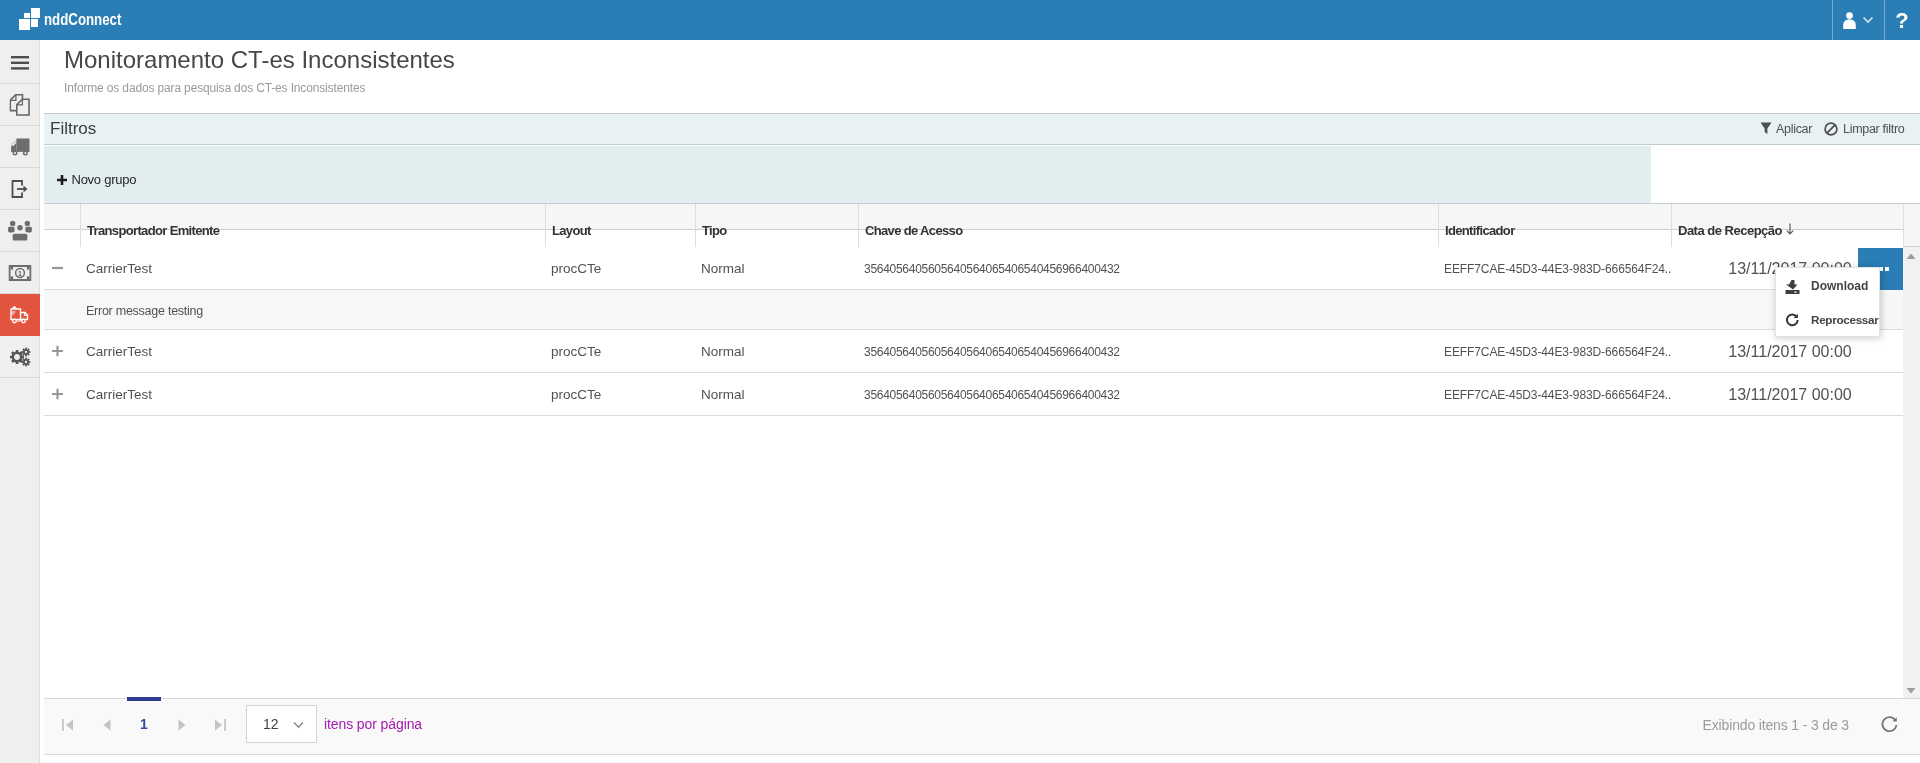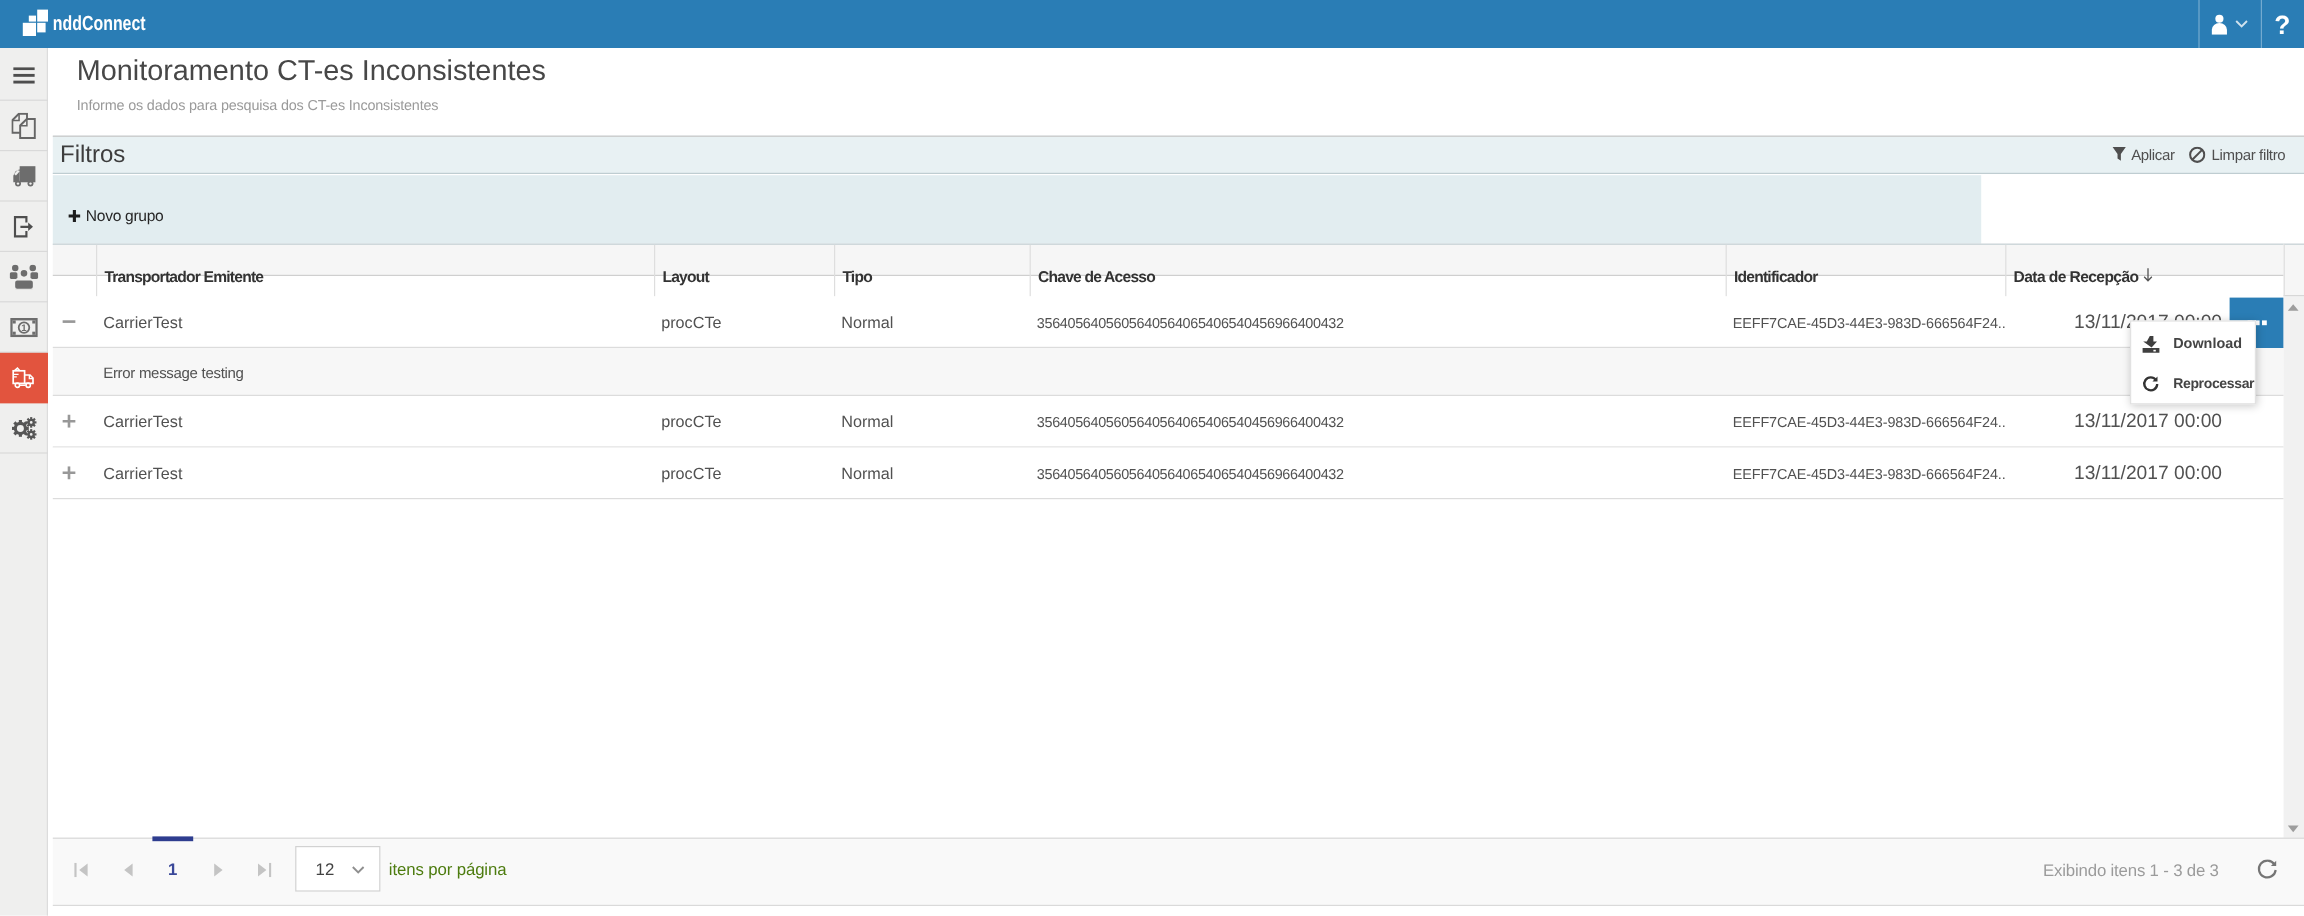--- a/index.html
+++ b/index.html
@@ -20,21 +20,21 @@
 .scell svg { position:absolute; left:50%; top:50%; transform:translate(-50%,-50%); }
 .scell.red { background:#e2543e; border-bottom:1px solid #e2543e; }
 
 
 #title { position:absolute; left:64px; top:46px; font-size:24px; color:#474747; }
 #subtitle { position:absolute; left:64px; top:81px; font-size:12px; letter-spacing:-0.15px; color:#9a9a9a; }
 
 
 #filterbar { position:absolute; left:44px; top:113px; width:1876px; height:32px;
   background:#e8f1f3; border-top:1px solid #c6c6c6; border-bottom:1px solid #bfcdd1; }
-#filterbar .lbl { position:absolute; left:6px; top:0; line-height:30px; font-size:20px; color:#3d3d3d; }
+#filterbar .lbl { position:absolute; left:6px; top:0; line-height:30px; font-size:17px; color:#3d3d3d; }
 .fbtn { position:absolute; top:0; height:30px; line-height:30px; font-size:12.5px; letter-spacing:-0.3px; color:#4f4f4f; }
 #grouprow { position:absolute; left:44px; top:146px; width:1607px; height:58px; background:#e2edf0; }
 #novogrupo { position:absolute; left:13px; top:21px; height:26px; line-height:26px;
   font-size:13px; letter-spacing:-0.25px; color:#262626; }
 
 
 #gridheader { position:absolute; left:44px; top:203px; width:1859px; height:27px;
   background:#f6f6f6; border-top:1px solid #c5d0d4; border-bottom:1px solid #cfcfcf; }
 .hcell { position:absolute; top:0; height:43px; line-height:54px; font-weight:bold;
   font-size:13px; letter-spacing:-0.65px; color:#333; padding-left:6px; border-left:1px solid #dedede; overflow:hidden; white-space:nowrap; }
@@ -65,21 +65,21 @@
 #pager { position:absolute; left:44px; top:698px; width:1876px; height:57px;
   background:#f9f9f9; border-top:1px solid #d8d8d8; border-bottom:1px solid #dadada; }
 #pageind { position:absolute; left:127px; top:697px; width:34px; height:4px; background:#2e3d8f; }
 .pgbtn { position:absolute; top:0; width:34px; height:52px; }
 .pgbtn svg { position:absolute; left:50%; top:50%; transform:translate(-50%,-50%); }
 #pg1 { position:absolute; left:83px; top:0; width:34px; height:51px; line-height:51px;
   text-align:center; color:#3a4899; font-weight:bold; font-size:14px; }
 #psel { position:absolute; left:202px; top:6px; width:71px; height:38px; background:#fff;
   border:1px solid #d2d2d2; border-radius:0; }
 #psel .v { position:absolute; left:16px; top:0; line-height:36px; font-size:14px; color:#424242; }
-#itensl { position:absolute; left:280px; top:0; height:50px; line-height:50px; font-size:14px; letter-spacing:-0.1px; color:#4d7c0f; }
+#itensl { position:absolute; left:280px; top:0; height:50px; line-height:50px; font-size:14px; letter-spacing:-0.1px; color:#a21caf; }
 #exib { position:absolute; right:71px; top:0; height:52px; line-height:52px; font-size:14px; letter-spacing:-0.15px; color:#9b9b9b; }
 
 
 #menu { position:absolute; left:1775px; top:267px; width:105px; height:70px; background:#fff;
   border:1px solid #e2e2e2; box-shadow:1px 1px 7px rgba(0,0,0,0.22);font-weight:bold; }
 .mitem { position:absolute; left:0; width:104px; height:33px; }
 .mitem span { position:absolute; left:35px; top:0; line-height:33px; font-size:12px; color:#444; }
 .mitem.rp span { font-size:11.7px; letter-spacing:-0.3px; }
 .mitem svg { position:absolute; left:9px; top:50%; transform:translateY(-50%); }
 </style>

